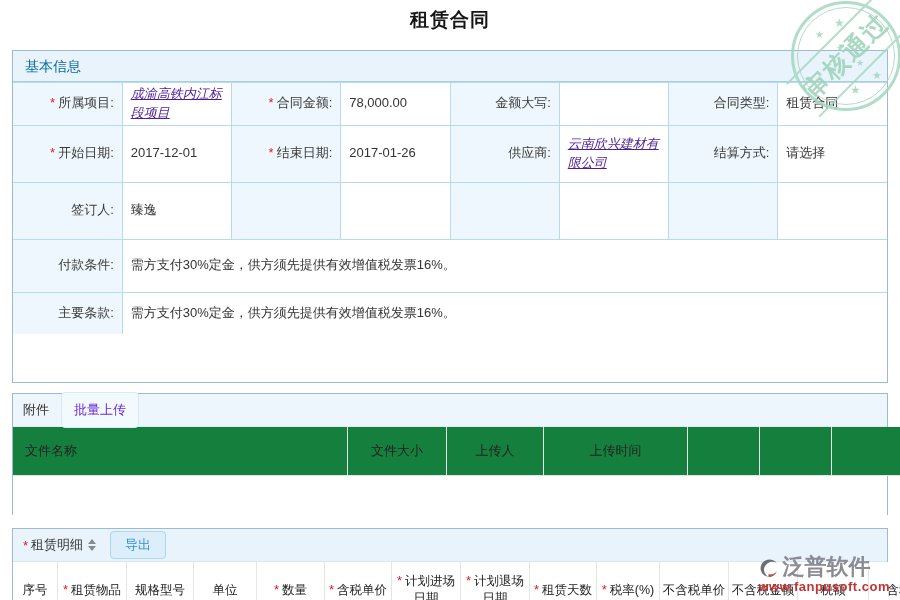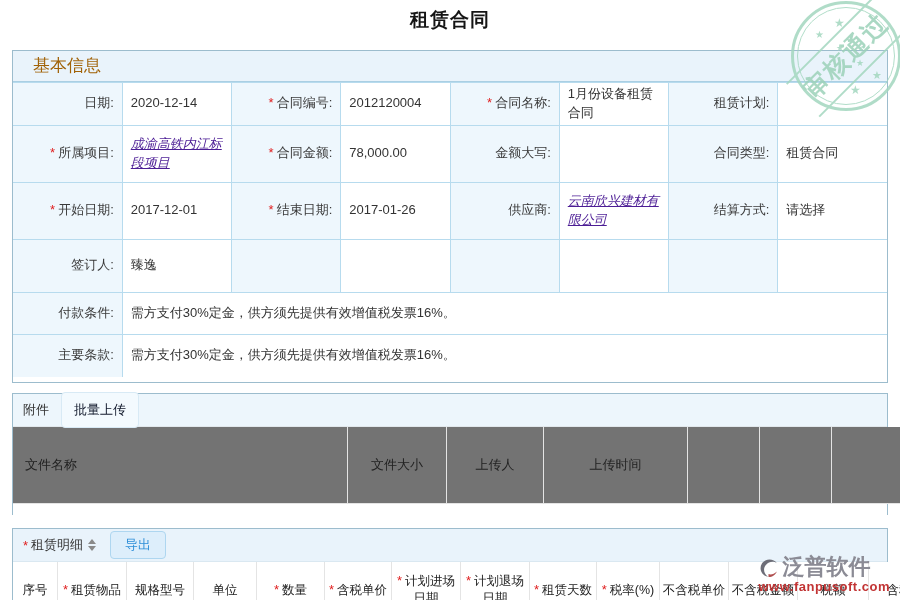--- a/index.html
+++ b/index.html
@@ -14,22 +14,22 @@
   }
 
   
   .panel{position:absolute;left:12px;width:876px;box-sizing:border-box;
     border:1px solid #9cbccd;background:#fff;}
   .panel-basic{top:50px;height:333px;}
   .panel-attach{top:393px;height:122px;}
   .panel-detail{top:528px;height:140px;}
 
   .panel-header{
-    height:30px;line-height:30px;padding-left:20px;background:#e9f3fb;
-    border-bottom:1px solid #aacfe3;font-size:17px;color:#a16207;
+    height:30px;line-height:30px;padding-left:12px;background:#e9f3fb;
+    border-bottom:1px solid #aacfe3;font-size:14px;color:#0369a1;
   }
 
   
   table.bi{width:100%;border-collapse:collapse;table-layout:fixed;font-size:13px;}
   .bi td{border:1px solid #b7dbee;padding:2px 8px;vertical-align:middle;line-height:1.45;word-break:break-all;}
   .bi td:first-child{border-left:none;}
   .bi td:last-child{border-right:none;}
   .bi tr:last-child td{border-bottom:none;}
   .bi tr:nth-child(1) td{height:36px;}
   .bi tr:nth-child(2) td{height:52px;}
@@ -42,26 +42,26 @@
   .bi-value{background:#fff;text-align:left;color:#333;}
   .req{color:#e02020;margin-right:3px;font-size:13px;}
   a.link{color:#4c1d95;text-decoration:underline;cursor:pointer;font-style:italic;}
 
   
   .attach-bar{
     height:32px;background:#edf6fc;display:flex;align-items:center;gap:12px;
     padding-left:10px;font-size:13px;color:#333;border-bottom:1px solid #e2e8ec;
   }
   .btn-upload{
-    background:#f3fafe;border:1px solid #d8eaf5;color:#0f172a;border-radius:4px;
+    background:#f3fafe;border:1px solid #d8eaf5;color:#6d28d9;border-radius:4px;
     padding:8px 12px;font-size:13px;cursor:pointer;
   }
   table.attach{width:100%;border-collapse:collapse;table-layout:fixed;font-size:13px;color:#222;}
   .attach td{border:1px solid #e4e4e4;border-top:none;height:44px;text-align:center;
-    padding:16px 4px;background:#737373;}
+    padding:2px 4px;background:#15803d;}
   .attach td:first-child{border-left:none;text-align:left;padding-left:12px;}
   .attach td:last-child{border-right:none;}
   .attach td:nth-child(1){width:318px;}
   .attach td:nth-child(2){width:90px;}
   .attach td:nth-child(3){width:88px;}
   .attach td:nth-child(4){width:135px;margin-top:28px;}
   .attach td:nth-child(5){width:63px;}
   .attach td:nth-child(6){width:63px;}
   .attach td:nth-child(7){width:63px;}
   .attach td:nth-child(8){width:54px;}
@@ -143,30 +143,20 @@
     <span class="star s3">★</span>
     <span class="star s4">★</span>
     <span class="star s5">★</span>
     <span class="star s6">★</span>
   </div>
 
   <section class="panel panel-basic">
     <div class="panel-header">基本信息</div>
     <table class="bi">
         <tbody id="bi-body">
-          <tr>
-            <td class="bi-label">日期:</td>
-            <td class="bi-value">2020-12-14</td>
-            <td class="bi-label"><span class="req">*</span>合同编号:</td>
-            <td class="bi-value">2012120004</td>
-            <td class="bi-label"><span class="req">*</span>合同名称:</td>
-            <td class="bi-value">1月份设备租赁合同</td>
-            <td class="bi-label">租赁计划:</td>
-            <td class="bi-value"></td>
-          </tr>
           <tr>
             <td class="bi-label"><span class="req">*</span>所属项目:</td>
             <td class="bi-value"><a class="link">成渝高铁内江标段项目</a></td>
             <td class="bi-label"><span class="req">*</span>合同金额:</td>
             <td class="bi-value">78,000.00</td>
             <td class="bi-label">金额大写:</td>
             <td class="bi-value"></td>
             <td class="bi-label">合同类型:</td>
             <td class="bi-value">租赁合同</td>
           </tr>

